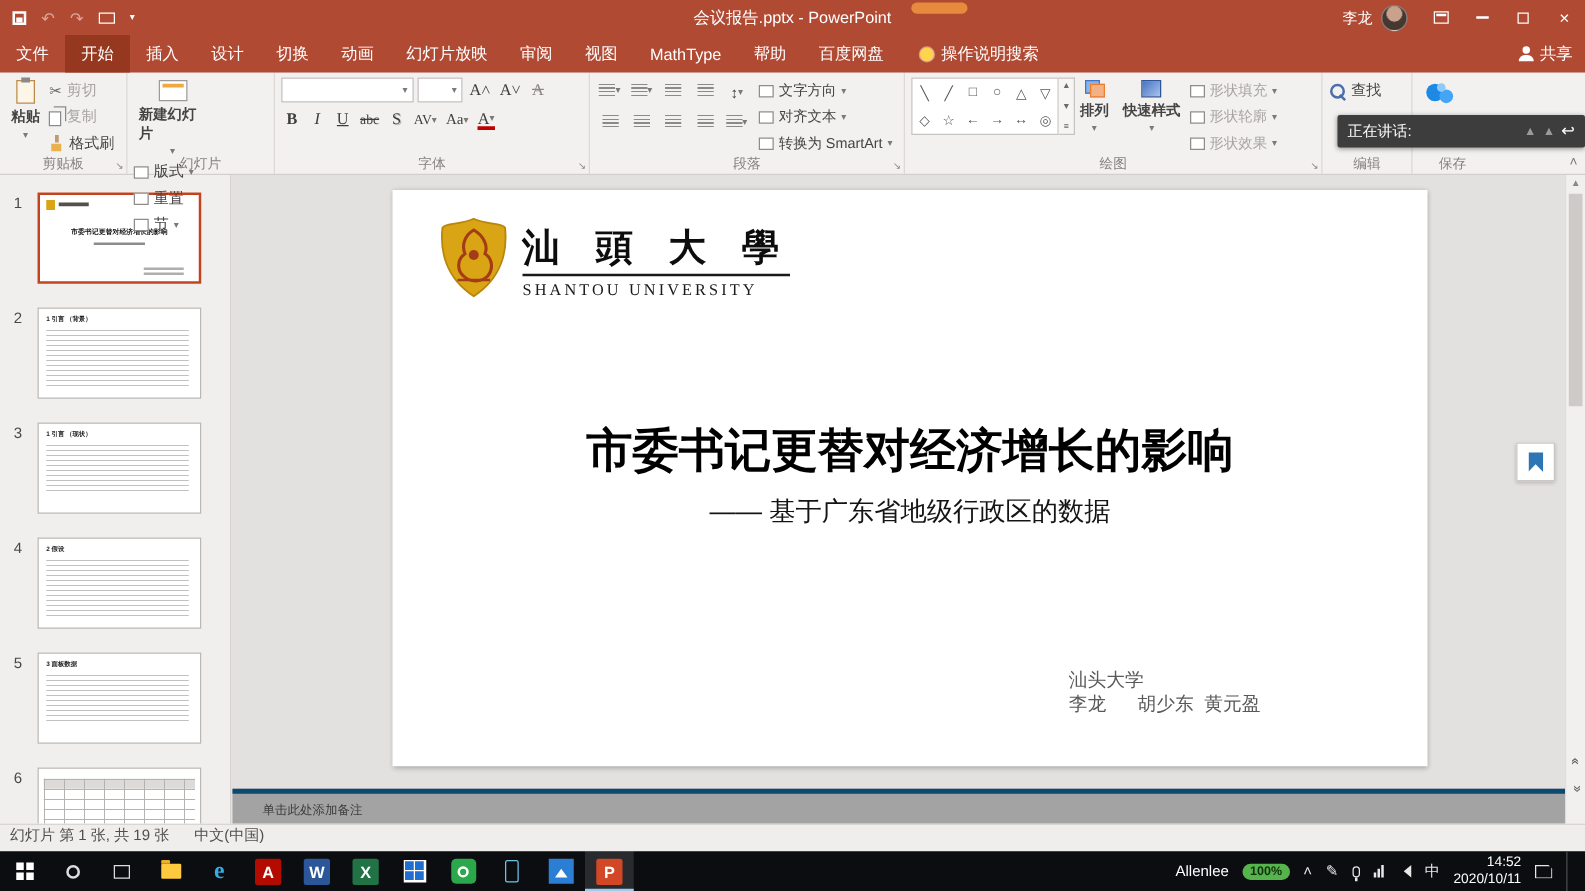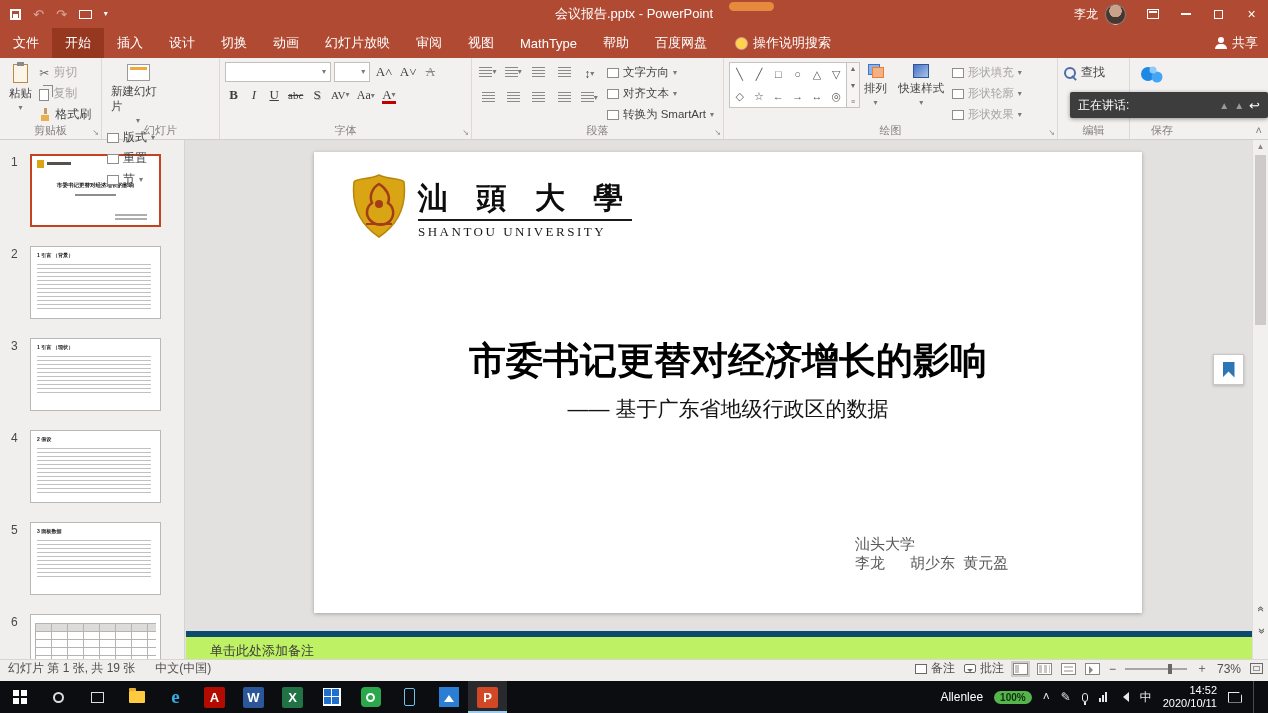--- a/index.html
+++ b/index.html
@@ -35,21 +35,21 @@
 #share{position:absolute;right:10px;top:0;height:30px;display:flex;align-items:center;gap:5px;font-size:13px;}
 .person{width:12px;height:12px;position:relative;display:inline-block;}
 .person::before{content:"";position:absolute;left:3px;top:0;width:6px;height:6px;border-radius:50%;background:#fff;}
 .person::after{content:"";position:absolute;left:0;bottom:0;width:12px;height:5px;border-radius:6px 6px 0 0;background:#fff;}
 
 
 #ribbon{position:absolute;left:0;top:58px;width:100%;height:82px;background:#f3f1f0;border-bottom:1px solid #d2cfcd;display:flex;z-index:20;}
 .rgroup{position:relative;border-right:1px solid #dcd9d7;padding:4px 5px 15px 5px;}
 .glabel{position:absolute;bottom:1px;left:0;right:0;text-align:center;font-size:11px;color:#84817e;white-space:nowrap;}
 .launcher{position:absolute;right:2px;bottom:2px;font-size:8px;color:#8f8c89;}
-.bigbtn{display:inline-flex;flex-direction:column;align-items:center;gap:3px;padding:2px 4px;font-size:11.5px;color:#444;vertical-align:top;}
+.bigbtn{display:inline-flex;flex-direction:column;align-items:center;gap:3px;padding:2px 4px;font-size:11.5px;color:#444;vertical-align:top;font-weight:bold;}
 .smallrow{display:flex;align-items:center;gap:4px;height:21px;font-size:12px;color:#444;white-space:nowrap;}
 .disabled{color:#a8a5a2 !important;}
 .caret{font-size:8px;color:#7c7977;line-height:1;}
 .i-clip{width:15px;height:19px;background:#fdf6e8;border:1px solid #b98a4a;position:relative;display:inline-block;}
 .i-clip::before{content:"";position:absolute;left:3px;top:-3px;width:7px;height:4px;background:#8a8a8a;}
 .i-cut{font-size:12px;color:#6d6a68;line-height:1;}
 .i-copy{width:10px;height:12px;border:1px solid #8a8a8a;background:#fff;box-shadow:3px -3px 0 0 #f3f1f0,4px -4px 0 0 #8a8a8a;display:inline-block;margin-top:3px;}
 .i-brush{width:12px;height:13px;position:relative;display:inline-block;}
 .i-brush::before{content:"";position:absolute;left:5px;top:0;width:3px;height:6px;background:#c49a6c;}
 .i-brush::after{content:"";position:absolute;left:2px;bottom:0;width:8px;height:6px;background:#e8b14e;}
@@ -102,21 +102,21 @@
 #slide{position:absolute;left:314px;top:152px;width:828px;height:461px;background:#fff;box-shadow:0 1px 4px rgba(0,0,0,.28);z-index:5;}
 .uni-cn{position:absolute;left:104px;top:26px;font-size:30px;font-weight:bold;font-family:"DejaVu Serif","Liberation Serif",serif;letter-spacing:9px;color:#0d0d0d;white-space:nowrap;}
 .uni-line{position:absolute;left:104px;top:67px;width:214px;height:2px;background:#1a1a1a;}
 .uni-en{position:absolute;left:104px;top:72px;font-size:13px;letter-spacing:2.5px;color:#1a1a1a;font-family:"Liberation Serif",serif;white-space:nowrap;text-align:right;}
 .s-title{position:absolute;left:0;right:0;top:184px;text-align:center;font-size:37px;font-family:"DejaVu Serif","Liberation Serif",serif;font-weight:bold;color:#000;white-space:nowrap;}
 .s-sub{position:absolute;left:0;right:0;top:243px;text-align:center;font-size:21px;color:#141414;white-space:nowrap;}
 .s-affil{position:absolute;left:541px;top:383px;font-size:15px;color:#595959;white-space:pre;text-align:center;}
 .s-auth{position:absolute;left:541px;top:402px;font-size:15px;color:#595959;white-space:pre;}
 
 
-#notes{position:absolute;left:186px;right:16px;top:631px;height:28px;background:#bef264;border-top:6px solid #0c4a6e;line-height:28px;padding-left:24px;font-size:13px;color:#3d3c3b;}
+#notes{position:absolute;left:186px;right:16px;top:631px;height:28px;background:#a3a3a3;border-top:4px solid #0c4a6e;line-height:28px;padding-left:24px;font-size:10px;color:#3d3c3b;}
 
 
 #bookmark{position:absolute;left:1213px;top:354px;width:31px;height:31px;background:#fff;border:1px solid #c9c6c4;box-shadow:0 1px 3px rgba(0,0,0,.2);display:flex;align-items:center;justify-content:center;z-index:8;}
 .bm{width:12px;height:16px;background:#2e75b6;clip-path:polygon(0 0,100% 0,100% 100%,50% 62%,0 100%);}
 #vscroll{position:absolute;right:0;top:140px;width:16px;bottom:54px;background:#f2f0ef;border-left:1px solid #e0dddb;z-index:6;}
 .sb-up{position:absolute;top:2px;left:0;right:0;text-align:center;font-size:8px;color:#8a8785;}
 .sb-thumb{position:absolute;left:2px;right:2px;top:15px;height:170px;background:#cdcac8;}
 .navchev{position:absolute;left:0;right:0;text-align:center;color:#5f5c5a;font-size:12px;letter-spacing:-2px;}
 .rotup{display:inline-block;transform:rotate(90deg);}
 .rotdn{display:inline-block;transform:rotate(-90deg);}
@@ -546,41 +546,20 @@
     <div class="sb-thumb"></div>
     <span class="navchev" style="bottom:44px;"><span class="rotup">‹‹</span></span>
     <span class="navchev" style="bottom:20px;"><span class="rotdn">‹‹</span></span>
   </div>
 
   <div id="statusbar">
     <div id="st-left">
       <span>幻灯片 第 1 张, 共 19 张</span>
       <span>中文(中国)</span>
     </div>
-    <div id="st-right">
-      <span class="st-item">
-          <span class="i-note"></span>
-          <span>备注</span>
-        </span>
-      <span class="st-item">
-          <span class="i-cmnt"></span>
-          <span>批注</span>
-        </span>
-      <span class="vi vi-n active"></span>
-      <span class="vi vi-g"></span>
-      <span class="vi vi-r"></span>
-      <span class="vi vi-s"></span>
-      <span>−</span>
-      <span class="zline">
-          <span class="zthumb"></span>
-        </span>
-      <span>＋</span>
-      <span>73%</span>
-      <span class="i-fit"></span>
-    </div>
   </div>
 
   <div id="taskbar">
     <span class="tb-ico">
         <span class="start-grid">
           <span></span>
           <span></span>
           <span></span>
           <span></span>
         </span>

